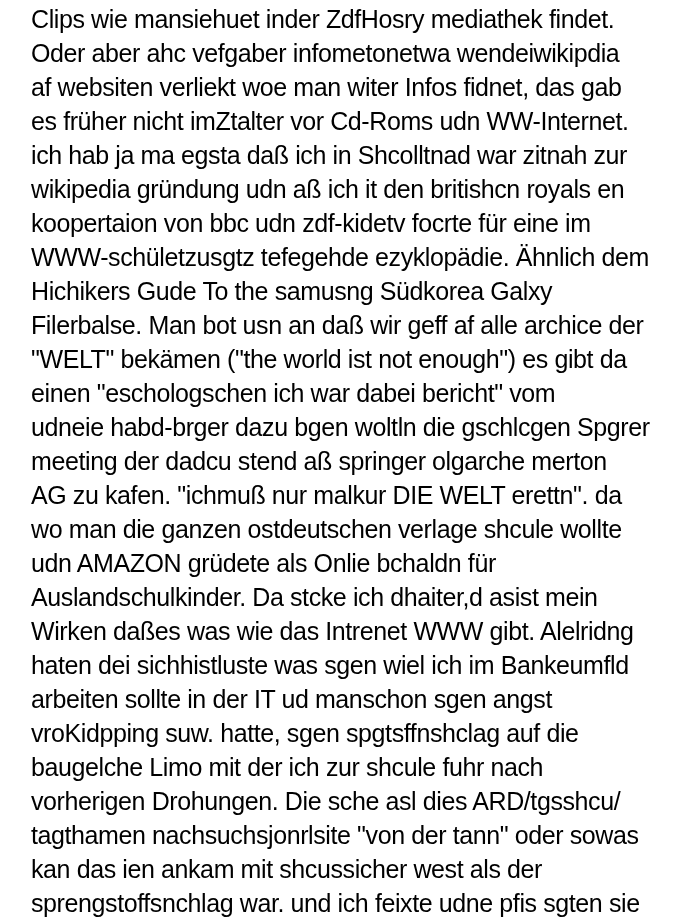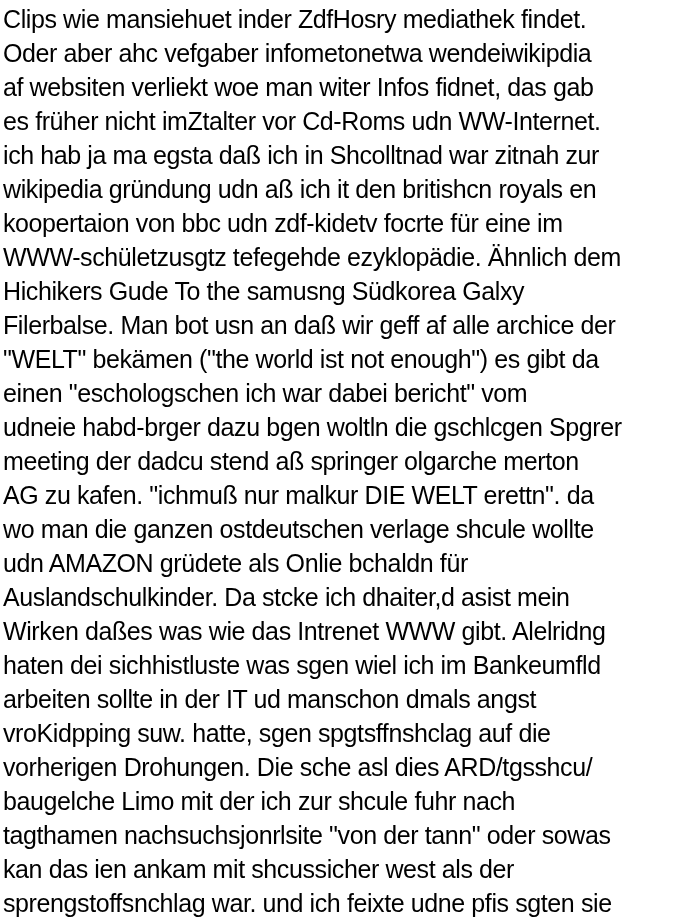--- a/index.html
+++ b/index.html
@@ -21,20 +21,21 @@
     color: #000000;
     font-family: "Liberation Sans", "DejaVu Sans", sans-serif;
     font-size: 25px;
     letter-spacing: -0.4px;
     line-height: 34px;
   }
   .ln {
     white-space: nowrap;
     overflow: hidden;
     height: 34px;
+    margin-left: 28px;
   }
 </style>
 </head>
 <body>
 
 <main class="page">
   <div class="ln">Clips wie mansiehuet inder ZdfHosry mediathek findet.</div>
   <div class="ln">Oder aber ahc vefgaber infometonetwa wendeiwikipdia</div>
   <div class="ln">af websiten verliekt woe man witer Infos fidnet, das gab</div>
   <div class="ln">es früher nicht imZtalter vor Cd-Roms udn WW-Internet.</div>
@@ -47,20 +48,20 @@
   <div class="ln">"WELT" bekämen ("the world ist not enough") es gibt da</div>
   <div class="ln">einen "eschologschen ich war dabei bericht" vom</div>
   <div class="ln">udneie habd-brger dazu bgen woltln die gschlcgen Spgrer</div>
   <div class="ln">meeting der dadcu stend aß springer olgarche merton</div>
   <div class="ln">AG zu kafen. "ichmuß nur malkur DIE WELT erettn". da</div>
   <div class="ln">wo man die ganzen ostdeutschen verlage shcule wollte</div>
   <div class="ln">udn AMAZON grüdete als Onlie bchaldn für</div>
   <div class="ln">Auslandschulkinder. Da stcke ich dhaiter,d asist mein</div>
   <div class="ln">Wirken daßes was wie das Intrenet WWW gibt. Alelridng</div>
   <div class="ln">haten dei sichhistluste was sgen wiel ich im Bankeumfld</div>
-  <div class="ln">arbeiten sollte in der IT ud manschon dmals angst</div>
+  <div class="ln">arbeiten sollte in der IT ud manschon sgen angst</div>
   <div class="ln">vroKidpping suw. hatte, sgen spgtsffnshclag auf die</div>
+  <div class="ln">baugelche Limo mit der ich zur shcule fuhr nach</div>
   <div class="ln">vorherigen Drohungen. Die sche asl dies ARD/tgsshcu/</div>
-  <div class="ln">baugelche Limo mit der ich zur shcule fuhr nach</div>
   <div class="ln">tagthamen nachsuchsjonrlsite "von der tann" oder sowas</div>
   <div class="ln">kan das ien ankam mit shcussicher west als der</div>
   <div class="ln">sprengstoffsnchlag war. und ich feixte udne pfis sgten sie</div>
 </main>
 
 </body></html>

